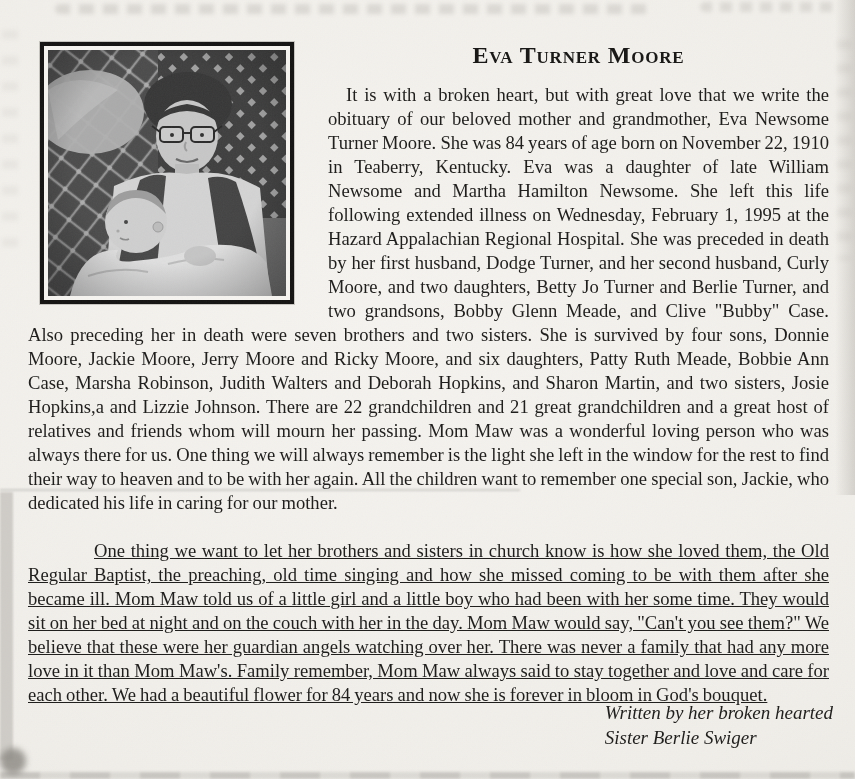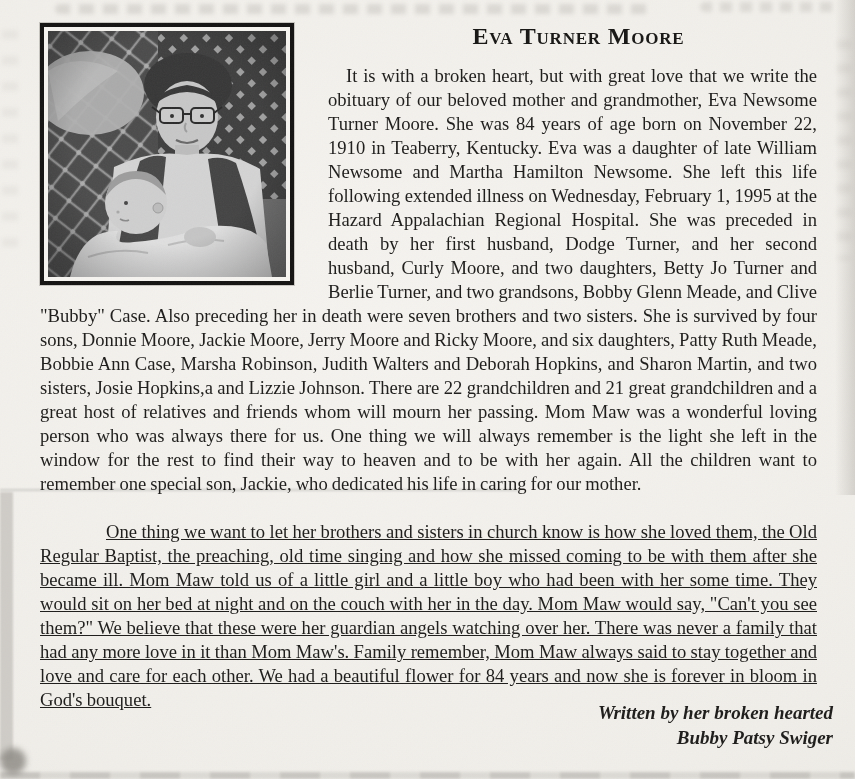--- a/index.html
+++ b/index.html
@@ -7,21 +7,21 @@
     position:relative;
     width:855px;height:779px;
     overflow:hidden;
     background: radial-gradient(120% 100% at 45% 40%, #f5f3ef 0%, #f0eee9 65%, #e9e7e1 100%);
     font-family:"Liberation Serif","DejaVu Serif",serif;
     color:#1c1b19;
   }
   .content{
     position:relative;
     z-index:2;
-    padding:9px 26px 0 28px;
+    padding:28px 26px 0 28px;
   }
   
   .photo-float{
     float:left;
     padding-left:12px;
     margin:14px 34px 18px 0;
   }
   .photo-frame{
     width:238px;height:246px;
     border:4px solid #141312;
@@ -41,36 +41,35 @@
     letter-spacing:.8px;
     text-align:center;
     margin:14px 0 14px 0;
     color:#171614;
   }
   p.body-par{
     font-size:18.6px;
     line-height:24px;
     text-align:justify;
     word-spacing:-0.6px;
-    margin:12px;
+    margin:0;
     color:#1d1c1a;
   }
   p.par1{ text-indent:18px; }
   p.par2{ text-indent:66px; margin-top:24px;text-decoration:underline; }
   .signature{
     position:absolute;
     top:700px;
     right:22px;
     z-index:3;
-    text-align:right;
+    text-align:left;
     font-style:italic;
     font-size:19px;
     line-height:25px;
     color:#1d1c1a;
-    font-weight:bold;
   }
   
   .artifact{position:absolute;pointer-events:none;z-index:1;}
   .ghost-top-a{
     left:55px;top:4px;width:600px;height:10px;border-radius:5px;
     background:repeating-linear-gradient(90deg, rgba(110,105,98,.5) 0 15px, transparent 15px 24px);
     filter:blur(2.2px);opacity:.33;
   }
   .ghost-top-b{
     left:700px;top:2px;width:140px;height:10px;border-radius:5px;
@@ -193,21 +192,21 @@
     </div>
 
     <h1 class="title">Eva Turner Moore</h1>
 
     <p class="body-par par1">It is with a broken heart, but with great love that we write the obituary of our beloved mother and grandmother, Eva Newsome Turner Moore. She was 84 years of age born on November 22, 1910 in Teaberry, Kentucky. Eva was a daughter of late William Newsome and Martha Hamilton Newsome. She left this life following extended illness on Wednesday, February 1, 1995 at the Hazard Appalachian Regional Hospital. She was preceded in death by her first husband, Dodge Turner, and her second husband, Curly Moore, and two daughters, Betty Jo Turner and Berlie Turner, and two grandsons, Bobby Glenn Meade, and Clive "Bubby" Case. Also preceding her in death were seven brothers and two sisters. She is survived by four sons, Donnie Moore, Jackie Moore, Jerry Moore and Ricky Moore, and six daughters, Patty Ruth Meade, Bobbie Ann Case, Marsha Robinson, Judith Walters and Deborah Hopkins, and Sharon Martin, and two sisters, Josie Hopkins,a and Lizzie Johnson. There are 22 grandchildren and 21 great grandchildren and a great host of relatives and friends whom will mourn her passing. Mom Maw was a wonderful loving person who was always there for us. One thing we will always remember is the light she left in the window for the rest to find their way to heaven and to be with her again. All the children want to remember one special son, Jackie, who dedicated his life in caring for our mother.</p>
     <p class="body-par par2">One thing we want to let her brothers and sisters in church know is how she loved them, the Old Regular Baptist, the preaching, old time singing and how she missed coming to be with them after she became ill. Mom Maw told us of a little girl and a little boy who had been with her some time. They would sit on her bed at night and on the couch with her in the day. Mom Maw would say, "Can't you see them?" We believe that these were her guardian angels watching over her. There was never a family that had any more love in it than Mom Maw's. Family remember, Mom Maw always said to stay together and love and care for each other. We had a beautiful flower for 84 years and now she is forever in bloom in God's bouquet.</p>
   </div>
 
   <div class="signature">
     <div>Written by her broken hearted</div>
-    <div>Bubby Patsy Swiger</div>
+    <div>Sister Berlie Swiger</div>
   </div>
 
   <svg class="artifact page-noise" width="855" height="779" xmlns="http://www.w3.org/2000/svg">
     <filter id="pgn">
         <feTurbulence type="fractalNoise" baseFrequency="0.8" numOctaves="2"></feTurbulence>
       </filter>
     <rect width="855" height="779" filter="url(#pgn)"></rect>
   </svg>
 </div>
 

